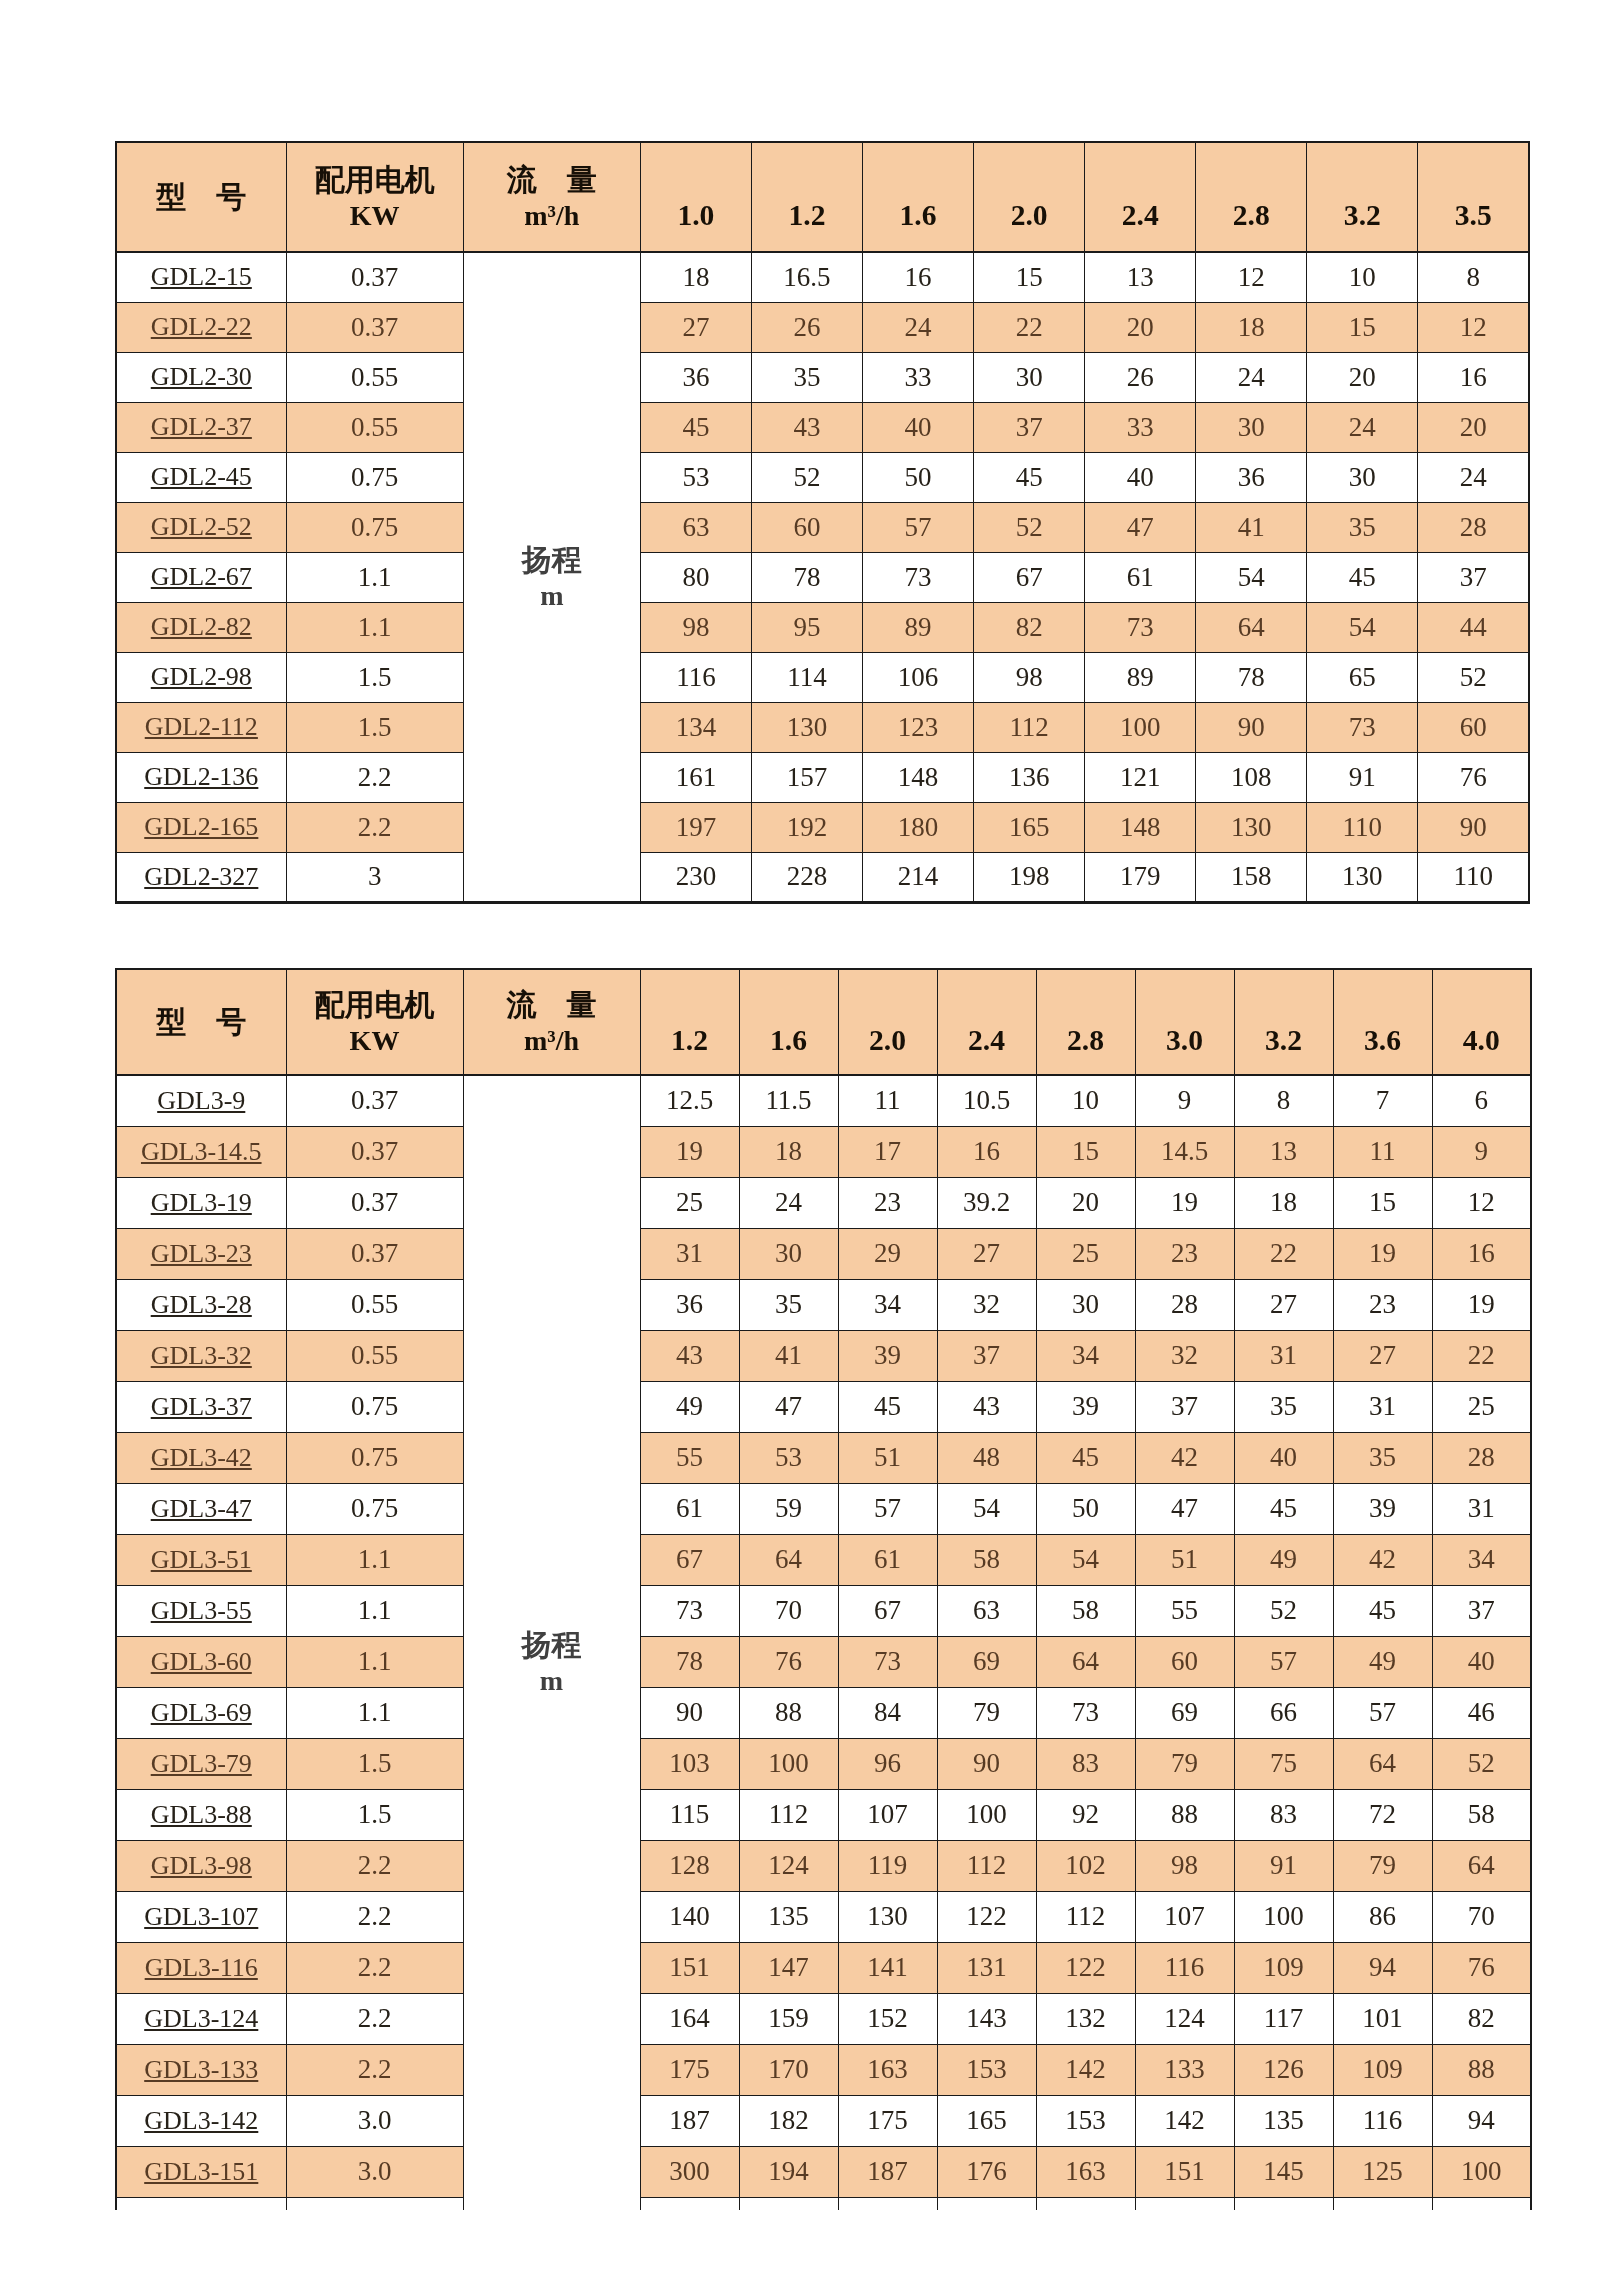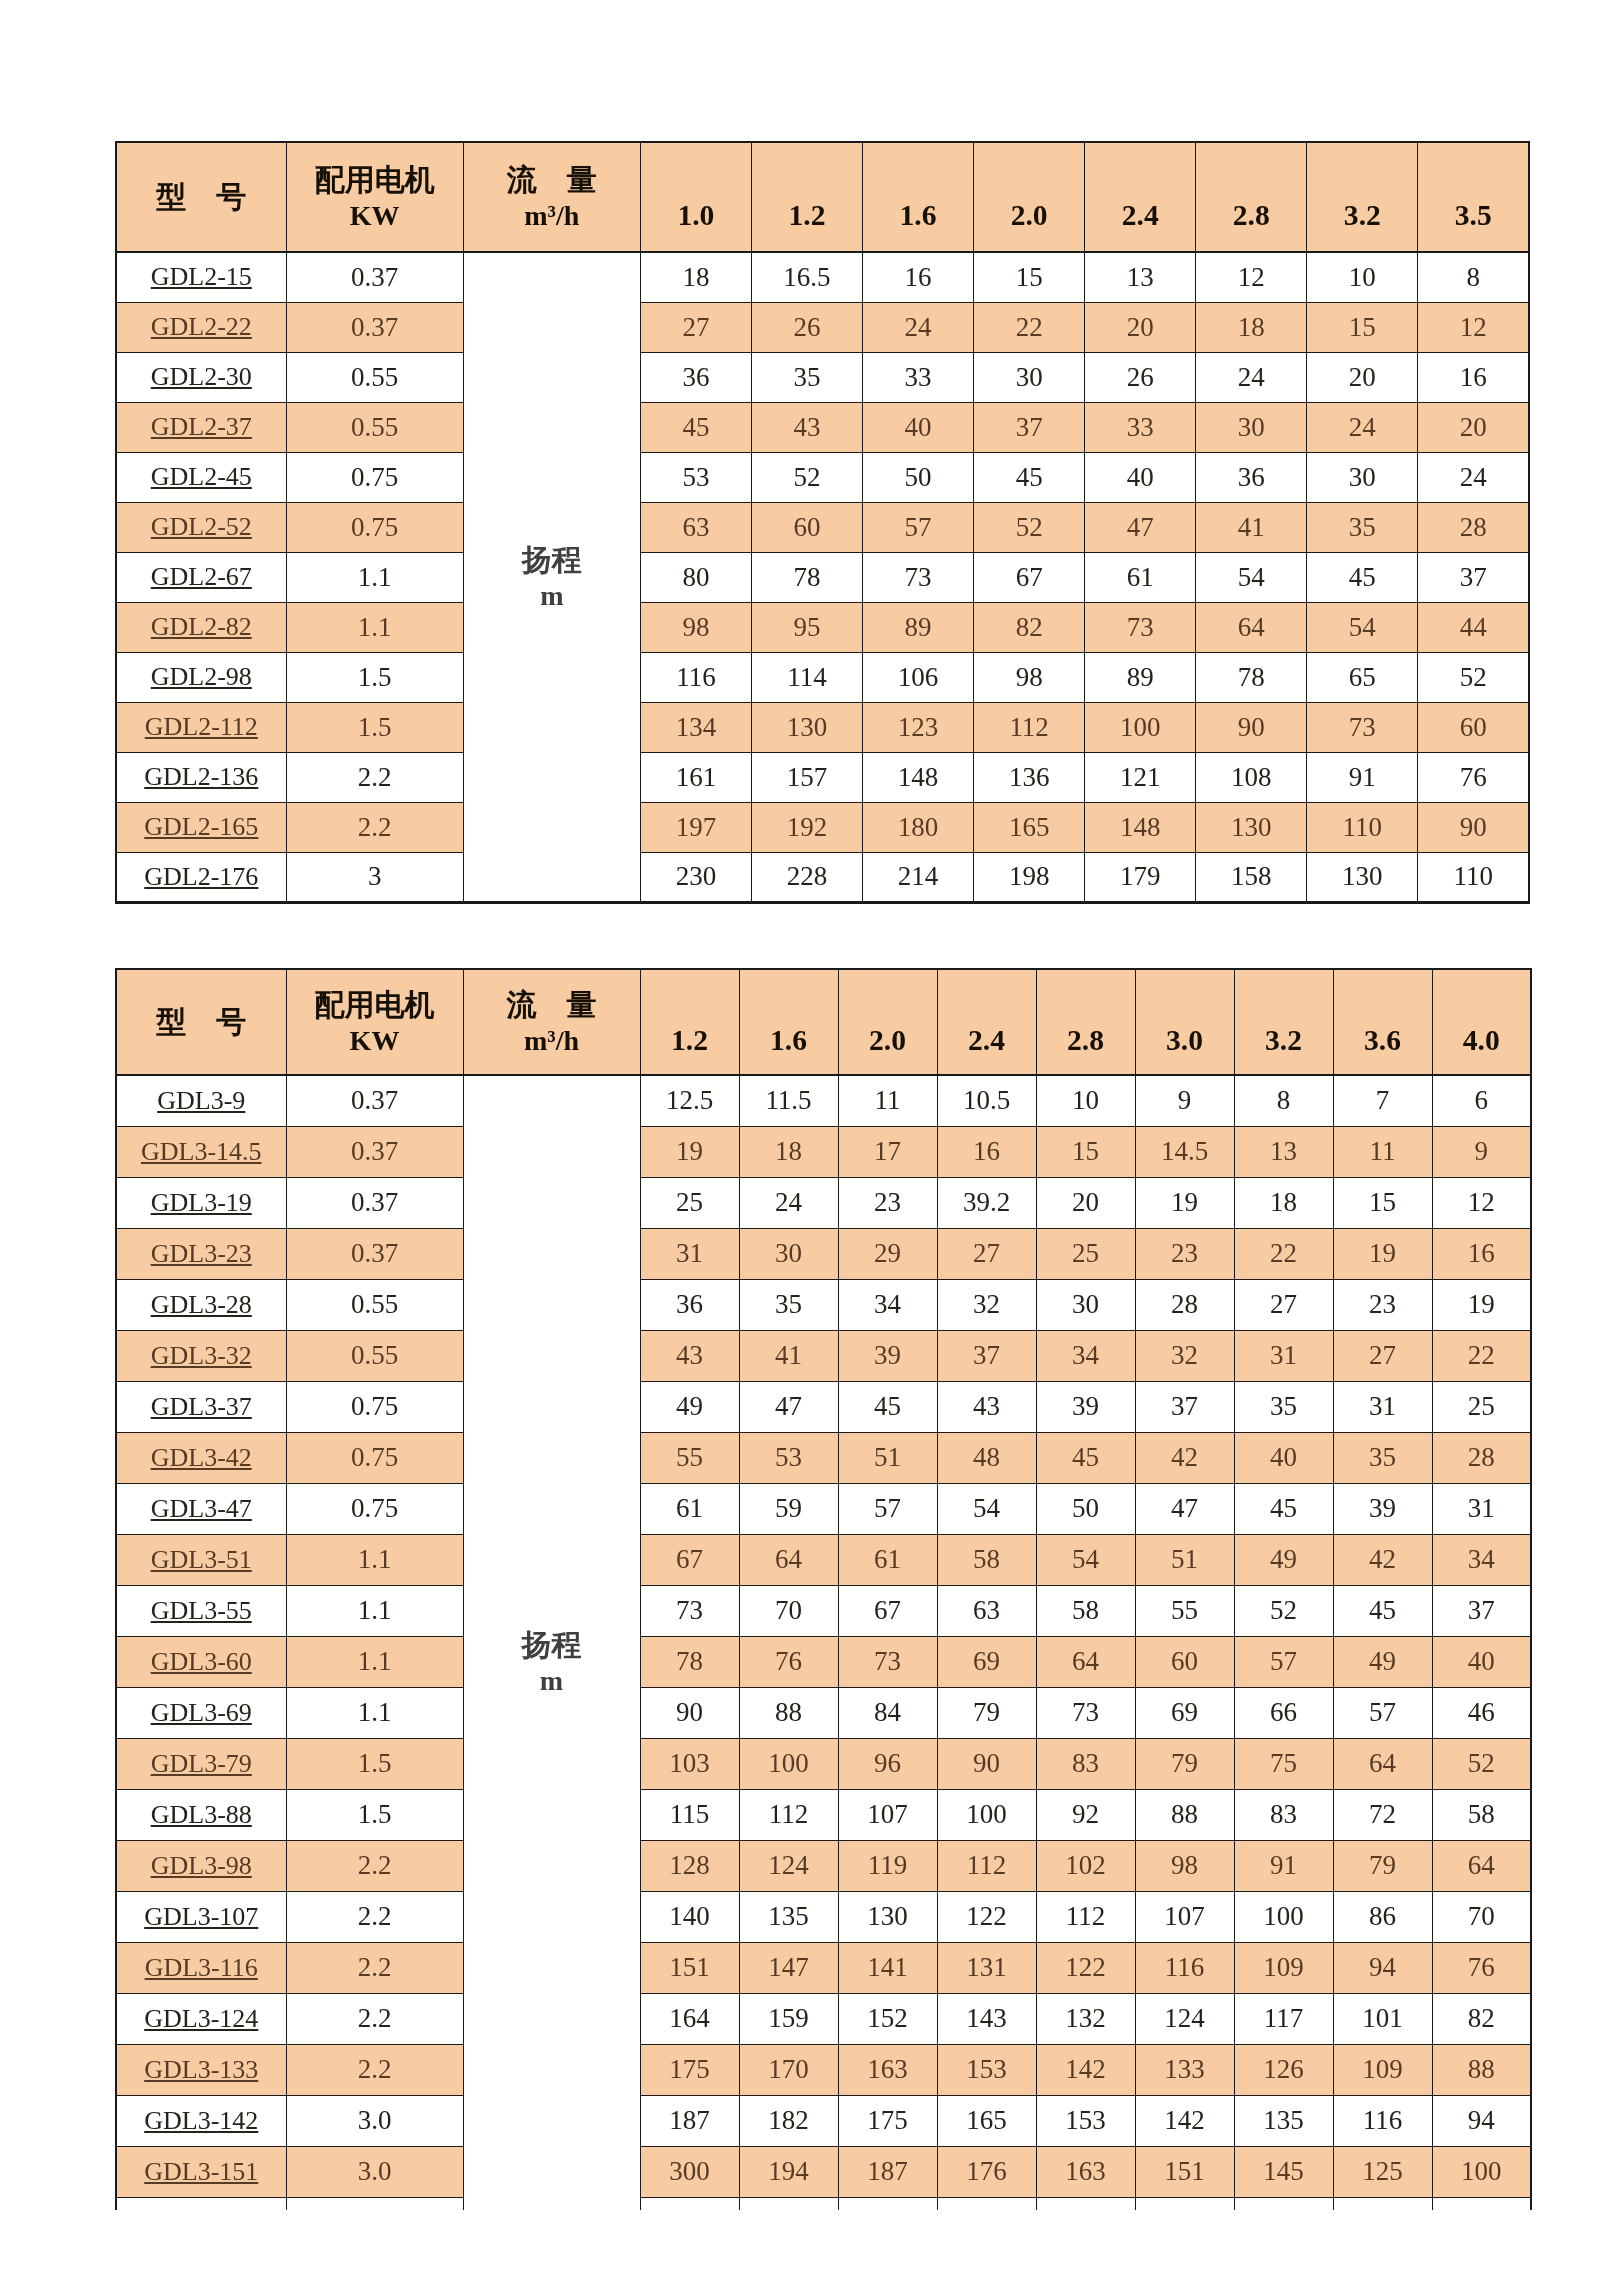--- a/index.html
+++ b/index.html
@@ -234,21 +234,21 @@
           <td>197</td>
           <td>192</td>
           <td>180</td>
           <td>165</td>
           <td>148</td>
           <td>130</td>
           <td>110</td>
           <td>90</td>
         </tr>
         <tr class="">
-          <td class="model">GDL2-176</td>
+          <td class="model">GDL2-327</td>
           <td>3</td>
           <td>230</td>
           <td>228</td>
           <td>214</td>
           <td>198</td>
           <td>179</td>
           <td>158</td>
           <td>130</td>
           <td>110</td>
         </tr>

